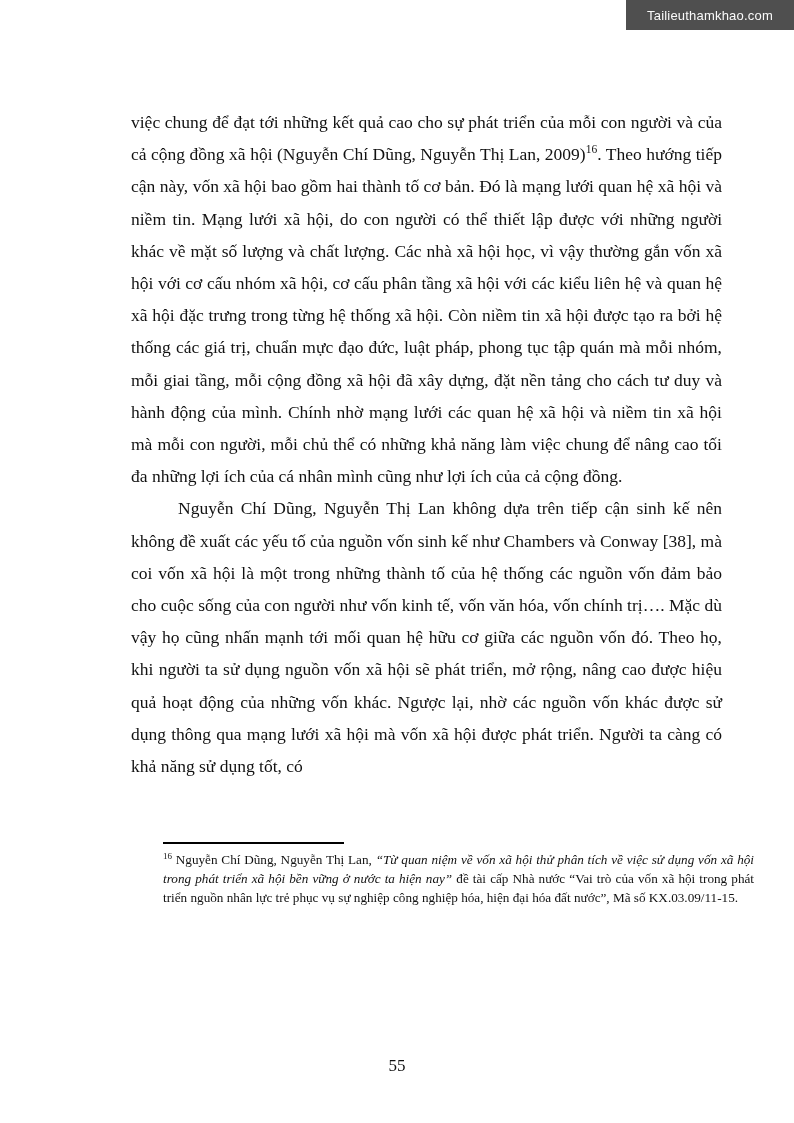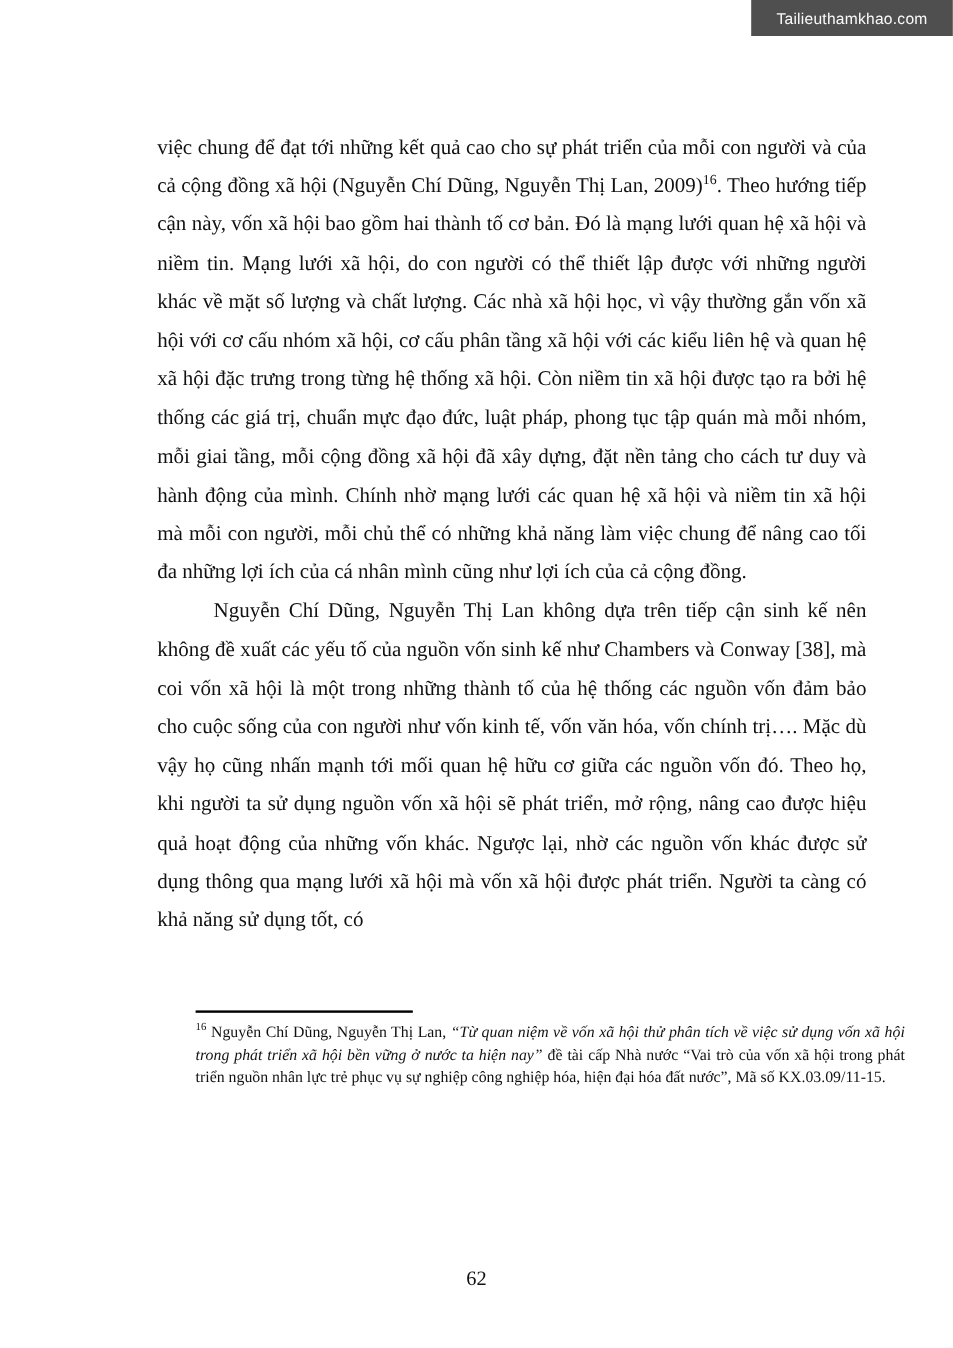--- a/index.html
+++ b/index.html
@@ -88,15 +88,15 @@
   <div class="page-body">
     <p class="para"><span>việc chung để đạt tới những kết quả cao cho sự phát triển của mỗi con người và của cả cộng đồng xã hội (Nguyễn Chí Dũng, Nguyễn Thị Lan, 2009)</span><sup>16</sup><span>. Theo hướng tiếp cận này, vốn xã hội bao gồm hai thành tố cơ bản. Đó là mạng lưới quan hệ xã hội và niềm tin. Mạng lưới xã hội, do con người có thể thiết lập được với những người khác về mặt số lượng và chất lượng. Các nhà xã hội học, vì vậy thường gắn vốn xã hội với cơ cấu nhóm xã hội, cơ cấu phân tầng xã hội với các kiểu liên hệ và quan hệ xã hội đặc trưng trong từng hệ thống xã hội. Còn niềm tin xã hội được tạo ra bởi hệ thống các giá trị, chuẩn mực đạo đức, luật pháp, phong tục tập quán mà mỗi nhóm, mỗi giai tầng, mỗi cộng đồng xã hội đã xây dựng, đặt nền tảng cho cách tư duy và hành động của mình. Chính nhờ mạng lưới các quan hệ xã hội và niềm tin xã hội mà mỗi con người, mỗi chủ thể có những khả năng làm việc chung để nâng cao tối đa những lợi ích của cá nhân mình cũng như lợi ích của cả cộng đồng.</span></p>
     <p class="para indent">Nguyễn Chí Dũng, Nguyễn Thị Lan không dựa trên tiếp cận sinh kế nên không đề xuất các yếu tố của nguồn vốn sinh kế như Chambers và Conway [38], mà coi vốn xã hội là một trong những thành tố của hệ thống các nguồn vốn đảm bảo cho cuộc sống của con người như vốn kinh tế, vốn văn hóa, vốn chính trị…. Mặc dù vậy họ cũng nhấn mạnh tới mối quan hệ hữu cơ giữa các nguồn vốn đó. Theo họ, khi người ta sử dụng nguồn vốn xã hội sẽ phát triển, mở rộng, nâng cao được hiệu quả hoạt động của những vốn khác. Ngược lại, nhờ các nguồn vốn khác được sử dụng thông qua mạng lưới xã hội mà vốn xã hội được phát triển. Người ta càng có khả năng sử dụng tốt, có</p>
   </div>
 
   <div class="footnote-area">
     <div class="footnote-rule"></div>
     <p class="footnote-text"><sup>16</sup><span> Nguyễn Chí Dũng, Nguyễn Thị Lan, </span><span class="fn-italic">“Từ quan niệm về vốn xã hội thử phân tích về việc sử dụng vốn xã hội trong phát triển xã hội bền vững ở nước ta hiện nay”</span><span> đề tài cấp Nhà nước “Vai trò của vốn xã hội trong phát triển nguồn nhân lực trẻ phục vụ sự nghiệp công nghiệp hóa, hiện đại hóa đất nước”, Mã số KX.03.09/11-15.</span></p>
   </div>
 
-  <div class="page-number">62</div>
+  <div class="page-number">55</div>
 
 </div>
 
 </body></html>

